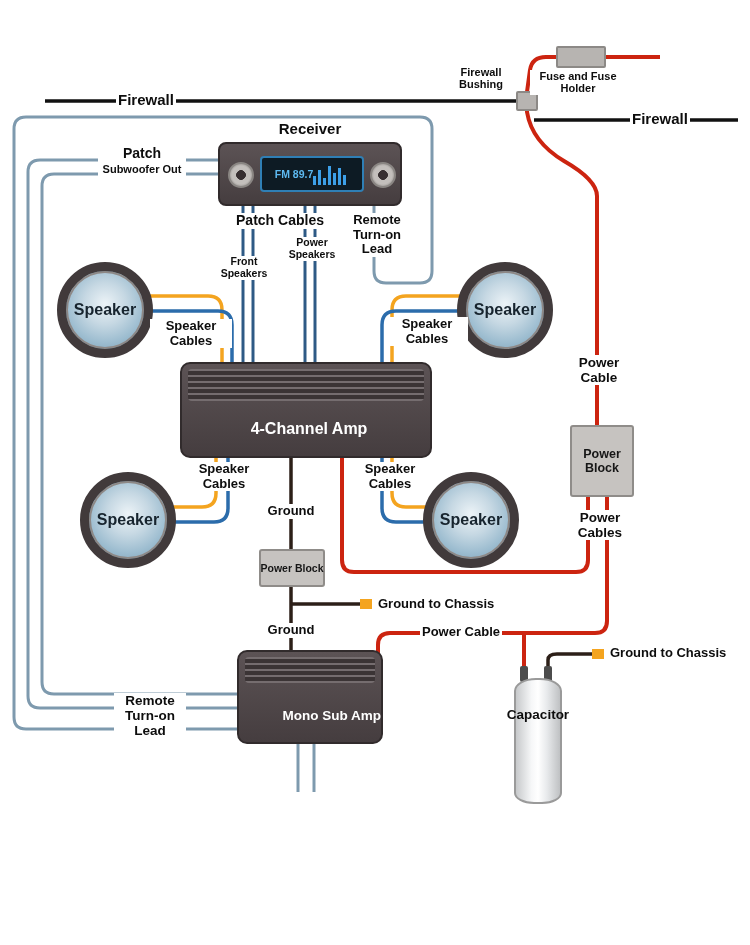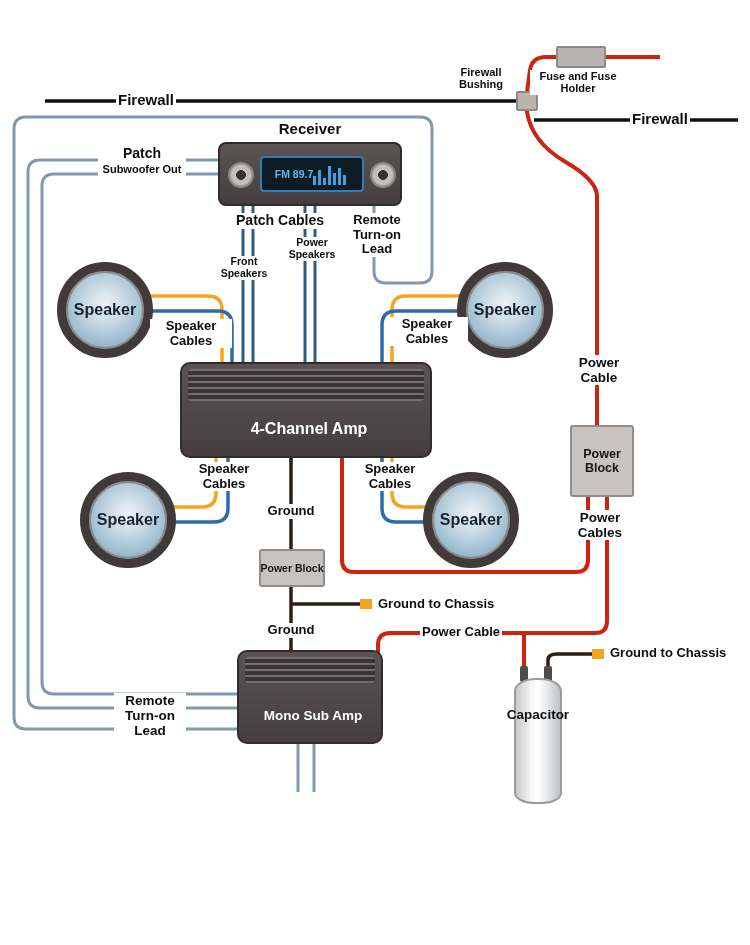--- a/index.html
+++ b/index.html
@@ -150,21 +150,21 @@
     </div>
   </div>
 
   <div class="box-dark" style="left:180px;top:362px;width:252px;height:96px;">
     <div class="ribs"></div>
     <div class="amp-label" style="top:56px;font-size:16px;">4-Channel Amp</div>
   </div>
 
   <div class="box-dark" style="left:237px;top:650px;width:146px;height:94px;">
     <div class="ribs" style="height:26px;"></div>
-    <div class="amp-label" style="top:56px;font-size:13.5px;">Mono Sub Amp</div>
+    <div class="amp-label" style="top:56px;font-size:13.5px;text-align:right;">Mono Sub Amp</div>
   </div>
 
   <div class="block" style="left:570px;top:425px;width:64px;height:72px;font-size:12.5px;">
     <span>Power Block</span>
   </div>
   <div class="block" style="left:259px;top:549px;width:66px;height:38px;font-size:10.5px;white-space:nowrap;">
     <span>Power Block</span>
   </div>
 
   <div class="speaker" style="left:57px;top:262px;">

